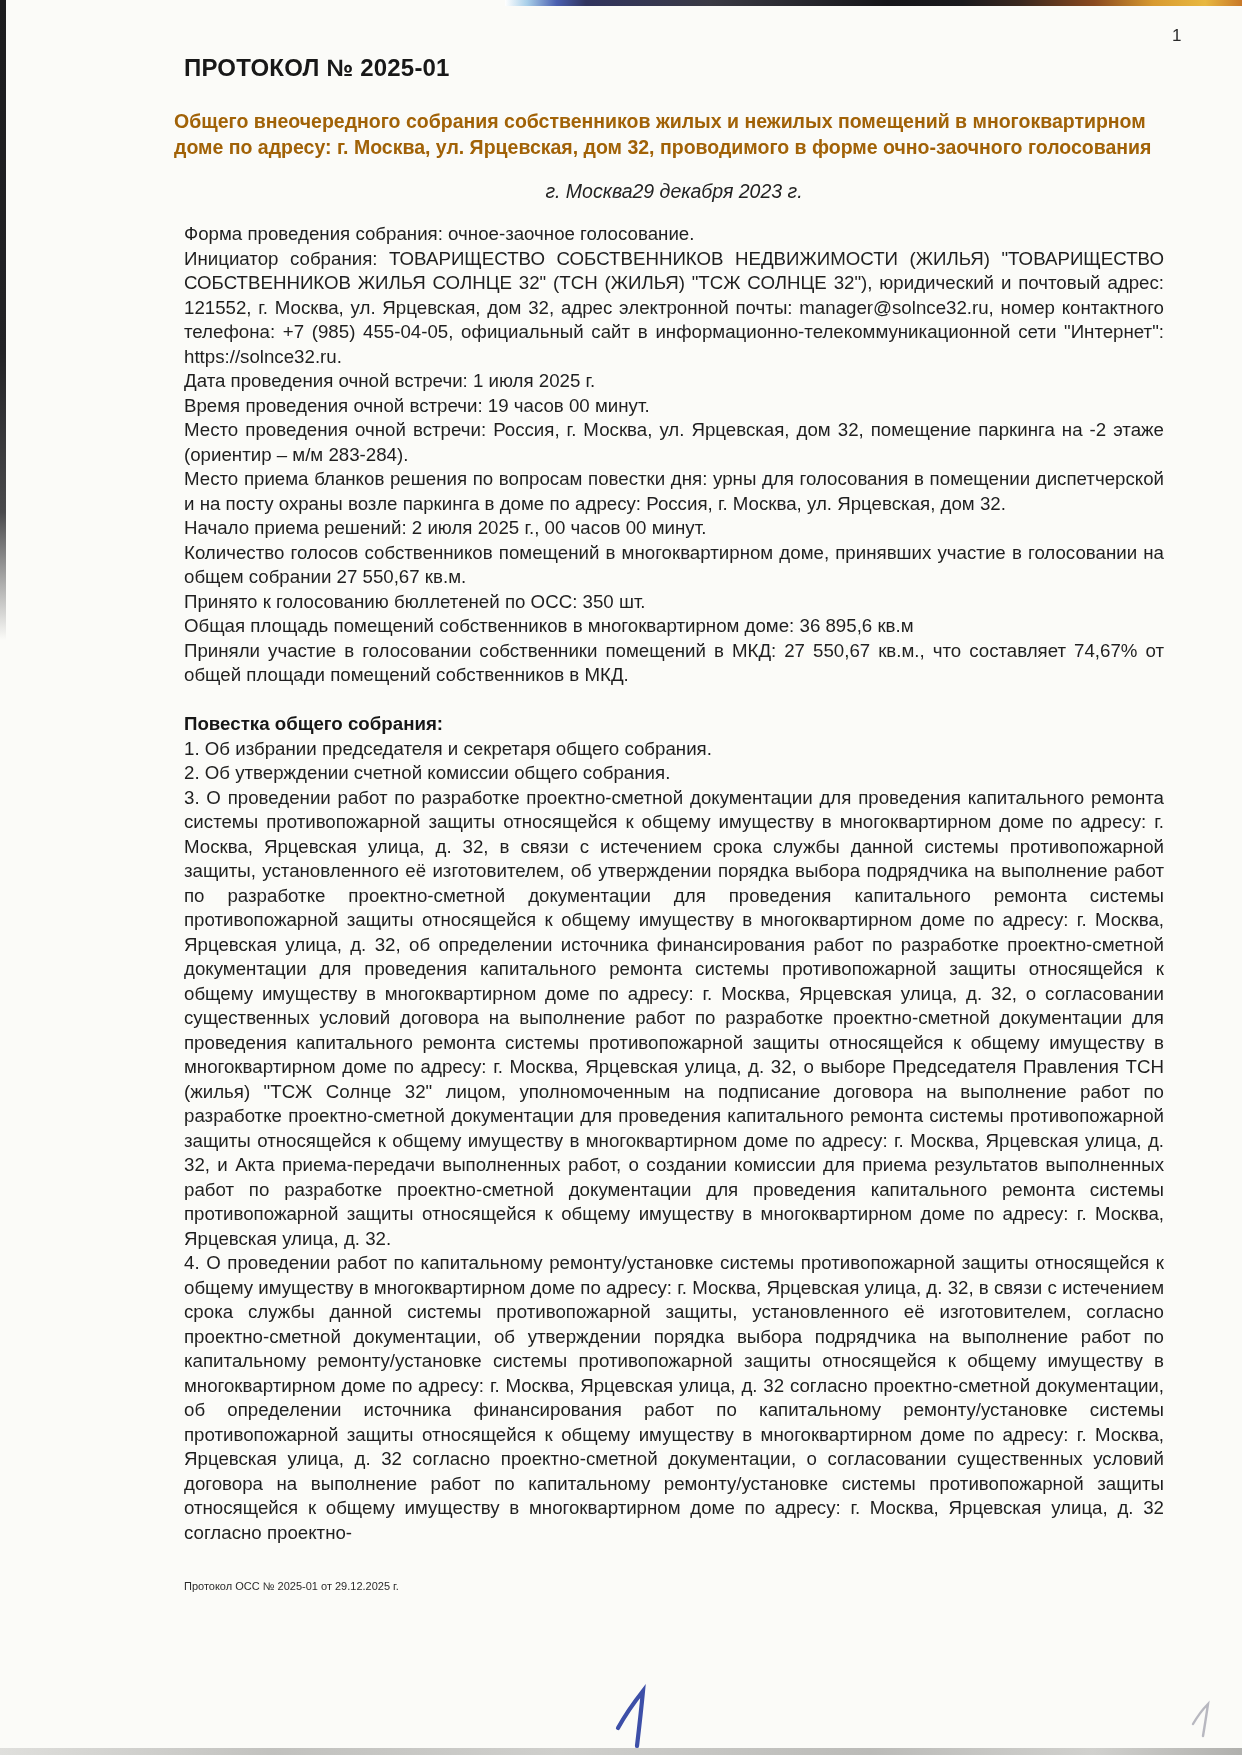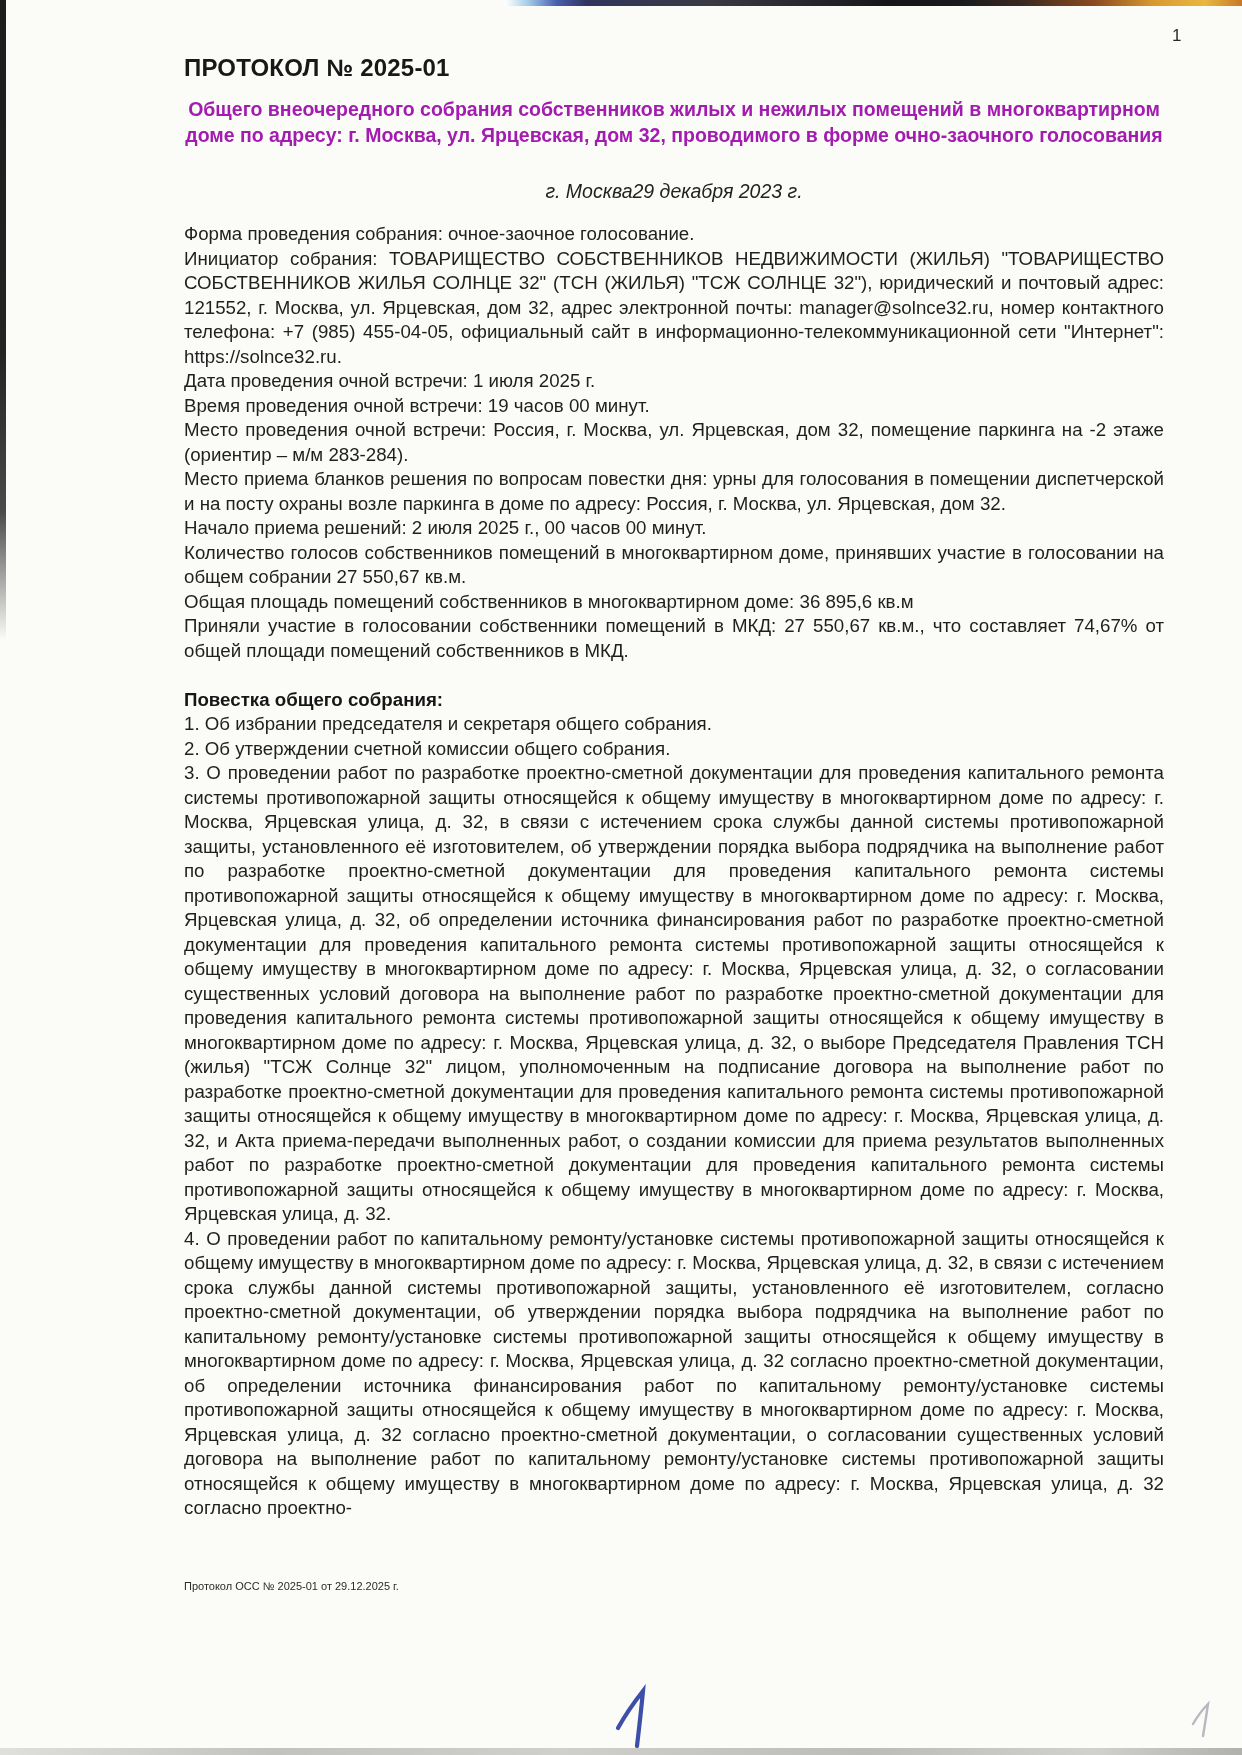--- a/index.html
+++ b/index.html
@@ -31,22 +31,22 @@
     font-size:17px;color:#2a2a2a;
   }
   .title{
     position:absolute;top:54px;left:184px;width:980px;
     margin:0;
     font-size:24px;font-weight:bold;color:#181818;
     letter-spacing:.2px;
   }
   .subtitle{
     position:absolute;top:96px;left:162px;width:1024px;
-    margin:0;text-align:center;
-    font-size:19.5px;line-height:26px;font-weight:bold;color:#a21caf;
+    margin:12px;text-align:left;
+    font-size:19.5px;line-height:26px;font-weight:bold;color:#a16207;
   }
   .placeline{
     position:absolute;top:180px;left:184px;width:980px;
     display:flex;justify-content:center;
     font-size:19.5px;font-style:italic;color:#222;
   }
   .body{
     position:absolute;top:222px;left:184px;width:980px;
     font-size:18.7px;line-height:24.5px;
     text-align:justify;
@@ -83,20 +83,21 @@
   <div class="body">
     <div>
         <p>Форма проведения собрания: очное-заочное голосование.</p>
         <p>Инициатор собрания: ТОВАРИЩЕСТВО СОБСТВЕННИКОВ НЕДВИЖИМОСТИ (ЖИЛЬЯ) "ТОВАРИЩЕСТВО СОБСТВЕННИКОВ ЖИЛЬЯ СОЛНЦЕ 32" (ТСН (ЖИЛЬЯ) "ТСЖ СОЛНЦЕ 32"), юридический и почтовый адрес: 121552, г. Москва, ул. Ярцевская, дом 32, адрес электронной почты: manager@solnce32.ru, номер контактного телефона: +7 (985) 455-04-05, официальный сайт в информационно-телекоммуникационной сети "Интернет": https://solnce32.ru.</p>
         <p>Дата проведения очной встречи: 1 июля 2025 г.</p>
         <p>Время проведения очной встречи: 19 часов 00 минут.</p>
         <p>Место проведения очной встречи: Россия, г. Москва, ул. Ярцевская, дом 32, помещение паркинга на -2 этаже (ориентир – м/м 283-284).</p>
         <p>Место приема бланков решения по вопросам повестки дня: урны для голосования в помещении диспетчерской и на посту охраны возле паркинга в доме по адресу: Россия, г. Москва, ул. Ярцевская, дом 32.</p>
         <p>Начало приема решений: 2 июля 2025 г., 00 часов 00 минут.</p>
         <p>Количество голосов собственников помещений в многоквартирном доме, принявших участие в голосовании на общем собрании 27 550,67 кв.м.</p>
+        <p>Принято к голосованию бюллетеней по ОСС: 350 шт.</p>
         <p>Общая площадь помещений собственников в многоквартирном доме: 36 895,6 кв.м</p>
         <p>Приняли участие в голосовании собственники помещений в МКД: 27 550,67 кв.м., что составляет 74,67% от общей площади помещений собственников в МКД.</p>
       </div>
     <p class="bold agenda-head">Повестка общего собрания:</p>
     <div>
         <p>1. Об избрании председателя и секретаря общего собрания.</p>
         <p>2. Об утверждении счетной комиссии общего собрания.</p>
         <p>3. О проведении работ по разработке проектно-сметной документации для проведения капитального ремонта системы противопожарной защиты относящейся к общему имуществу в многоквартирном доме по адресу: г. Москва, Ярцевская улица, д. 32, в связи с истечением срока службы данной системы противопожарной защиты, установленного её изготовителем, об утверждении порядка выбора подрядчика на выполнение работ по разработке проектно-сметной документации для проведения капитального ремонта системы противопожарной защиты относящейся к общему имуществу в многоквартирном доме по адресу: г. Москва, Ярцевская улица, д. 32, об определении источника финансирования работ по разработке проектно-сметной документации для проведения капитального ремонта системы противопожарной защиты относящейся к общему имуществу в многоквартирном доме по адресу: г. Москва, Ярцевская улица, д. 32, о согласовании существенных условий договора на выполнение работ по разработке проектно-сметной документации для проведения капитального ремонта системы противопожарной защиты относящейся к общему имуществу в многоквартирном доме по адресу: г. Москва, Ярцевская улица, д. 32, о выборе Председателя Правления ТСН (жилья) "ТСЖ Солнце 32" лицом, уполномоченным на подписание договора на выполнение работ по разработке проектно-сметной документации для проведения капитального ремонта системы противопожарной защиты относящейся к общему имуществу в многоквартирном доме по адресу: г. Москва, Ярцевская улица, д. 32, и Акта приема-передачи выполненных работ, о создании комиссии для приема результатов выполненных работ по разработке проектно-сметной документации для проведения капитального ремонта системы противопожарной защиты относящейся к общему имуществу в многоквартирном доме по адресу: г. Москва, Ярцевская улица, д. 32.</p>
         <p>4. О проведении работ по капитальному ремонту/установке системы противопожарной защиты относящейся к общему имуществу в многоквартирном доме по адресу: г. Москва, Ярцевская улица, д. 32, в связи с истечением срока службы данной системы противопожарной защиты, установленного её изготовителем, согласно проектно-сметной документации, об утверждении порядка выбора подрядчика на выполнение работ по капитальному ремонту/установке системы противопожарной защиты относящейся к общему имуществу в многоквартирном доме по адресу: г. Москва, Ярцевская улица, д. 32 согласно проектно-сметной документации, об определении источника финансирования работ по капитальному ремонту/установке системы противопожарной защиты относящейся к общему имуществу в многоквартирном доме по адресу: г. Москва, Ярцевская улица, д. 32 согласно проектно-сметной документации, о согласовании существенных условий договора на выполнение работ по капитальному ремонту/установке системы противопожарной защиты относящейся к общему имуществу в многоквартирном доме по адресу: г. Москва, Ярцевская улица, д. 32 согласно проектно-</p>
       </div>

